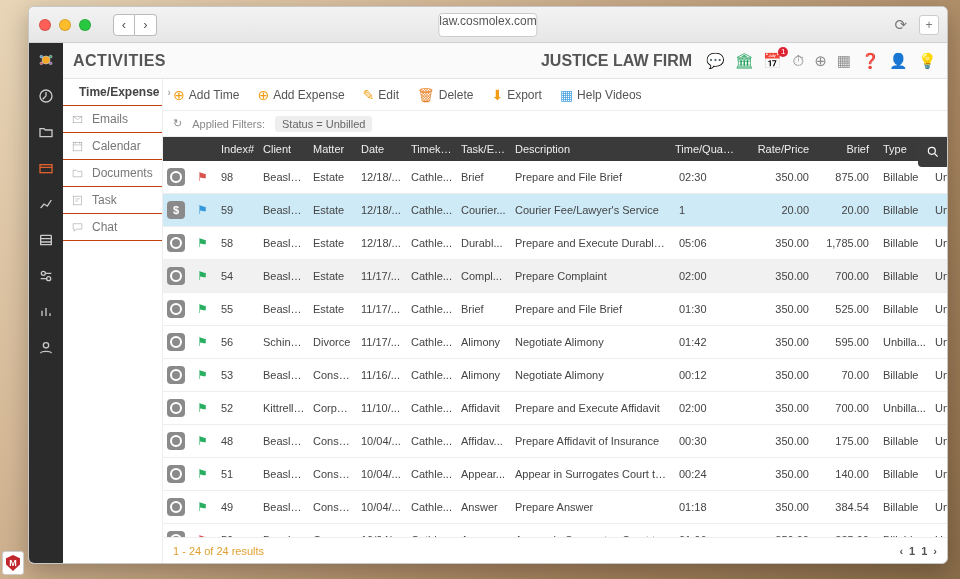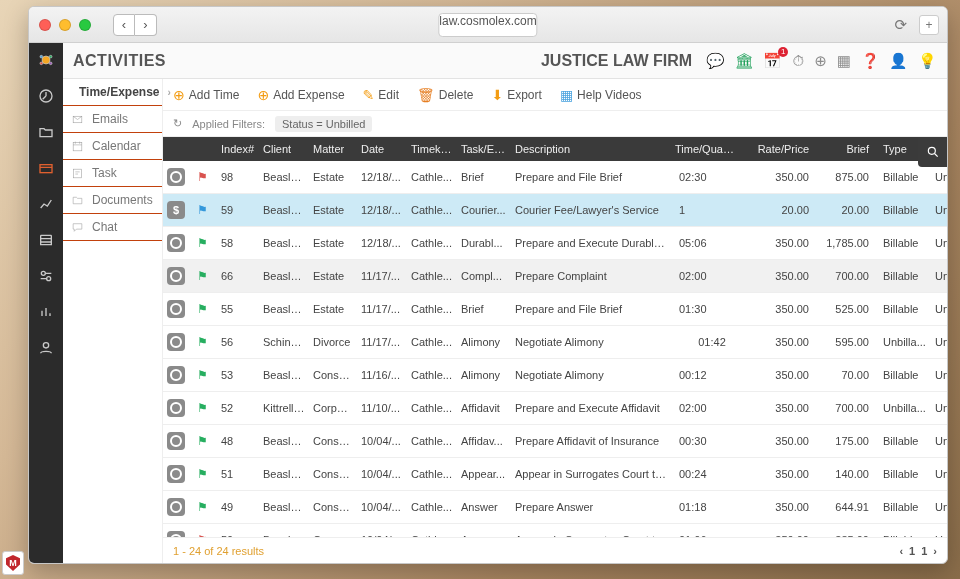--- a/index.html
+++ b/index.html
@@ -292,31 +292,31 @@
               <span>Emails</span>
             </div>
           <div class="sitem">
               <svg viewBox="0 0 24 24">
                 <rect x="4" y="5" width="16" height="15"></rect>
                 <path d="M4 9h16M8 3v4M16 3v4"></path>
               </svg>
               <span>Calendar</span>
             </div>
           <div class="sitem">
+              <svg viewBox="0 0 24 24" fill="#999">
+                <path d="M4 6h6l2 2h8v10H4z"></path>
+              </svg>
+              <span>Documents</span>
+            </div>
+          <div class="sitem">
               <svg viewBox="0 0 24 24">
                 <rect x="5" y="4" width="14" height="16"></rect>
                 <path d="M8 9h8M8 13h5"></path>
               </svg>
               <span>Task</span>
-            </div>
-          <div class="sitem">
-              <svg viewBox="0 0 24 24" fill="#999">
-                <path d="M4 6h6l2 2h8v10H4z"></path>
-              </svg>
-              <span>Documents</span>
             </div>
           <div class="sitem">
               <svg viewBox="0 0 24 24">
                 <path d="M4 5h16v10H10l-4 4v-4H4z"></path>
               </svg>
               <span>Chat</span>
             </div>
         </div>
 
         <div class="content">
@@ -435,21 +435,21 @@
                     <td>Prepare and Execute Durable ...</td>
                     <td style="padding-left: 8px;">05:06</td>
                     <td class="num">350.00</td>
                     <td class="num">1,785.00</td>
                     <td>Billable</td>
                     <td>Unbilled</td>
                   </tr>
                   <tr class="alt">
                     <td><span class="clockicon"></span></td>
                     <td><span class="flag green">⚑</span></td>
-                    <td>66</td>
+                    <td>54</td>
                     <td>Beasle...</td>
                     <td>Estate</td>
                     <td>11/17/...</td>
                     <td>Cathle...</td>
                     <td>Compl...</td>
                     <td>Prepare Complaint</td>
                     <td style="padding-left: 8px;">02:00</td>
                     <td class="num">350.00</td>
                     <td class="num">700.00</td>
                     <td>Billable</td>
@@ -474,21 +474,21 @@
                   <tr>
                     <td><span class="clockicon"></span></td>
                     <td><span class="flag green">⚑</span></td>
                     <td>56</td>
                     <td>Schindl...</td>
                     <td>Divorce</td>
                     <td>11/17/...</td>
                     <td>Cathle...</td>
                     <td>Alimony</td>
                     <td>Negotiate Alimony</td>
-                    <td style="padding-left: 8px; text-align: center;">01:42</td>
+                    <td style="padding-left: 8px;">01:42</td>
                     <td class="num">350.00</td>
                     <td class="num">595.00</td>
                     <td>Unbilla...</td>
                     <td>Unbilled</td>
                   </tr>
                   <tr>
                     <td><span class="clockicon"></span></td>
                     <td><span class="flag green">⚑</span></td>
                     <td>53</td>
                     <td>Beasle...</td>
@@ -556,21 +556,21 @@
                     <td><span class="flag green">⚑</span></td>
                     <td>49</td>
                     <td>Beasle...</td>
                     <td>Consul...</td>
                     <td>10/04/...</td>
                     <td>Cathle...</td>
                     <td>Answer</td>
                     <td>Prepare Answer</td>
                     <td style="padding-left: 8px;">01:18</td>
                     <td class="num">350.00</td>
-                    <td class="num">644.91</td>
+                    <td class="num">384.54</td>
                     <td>Billable</td>
                     <td>Unbilled</td>
                   </tr>
                   <tr>
                     <td><span class="clockicon"></span></td>
                     <td><span class="flag red">⚑</span></td>
                     <td>50</td>
                     <td>Beasle...</td>
                     <td>Consul...</td>
                     <td>10/04/...</td>

